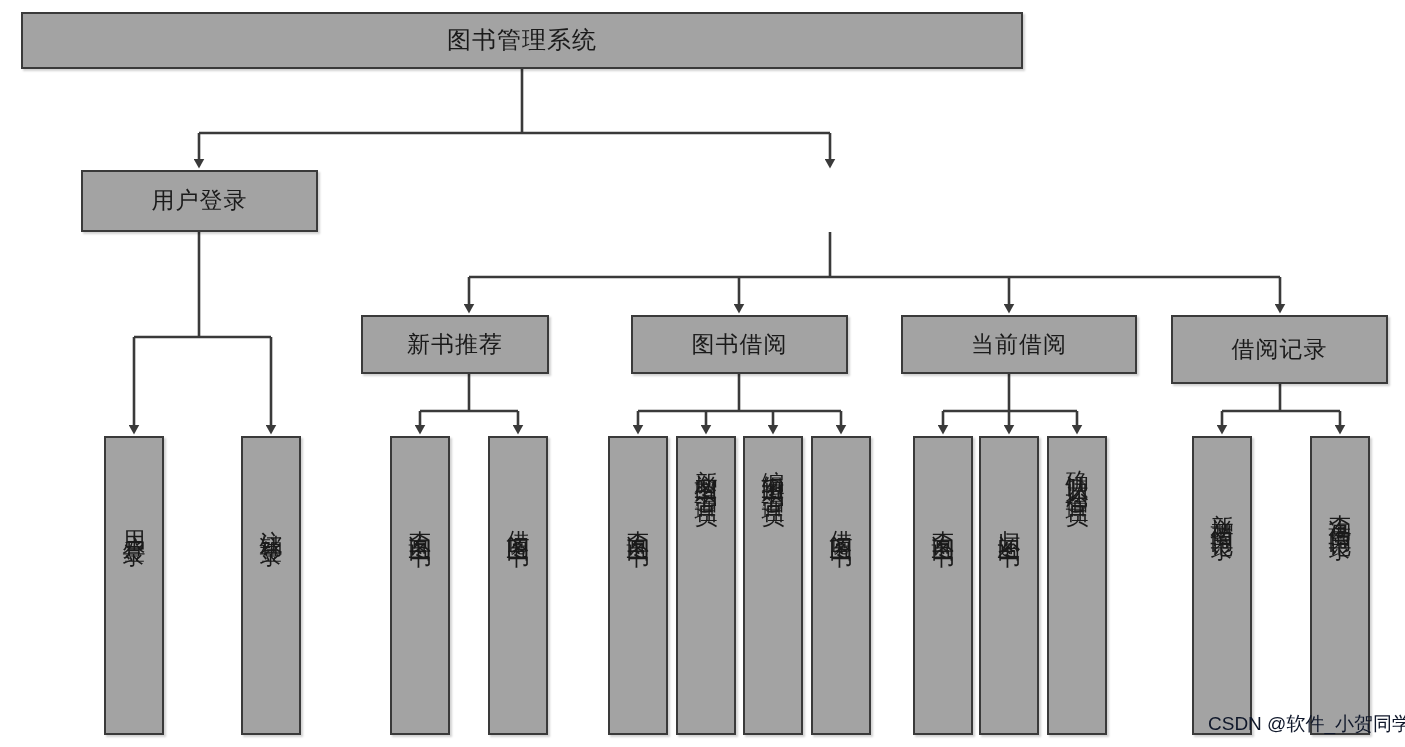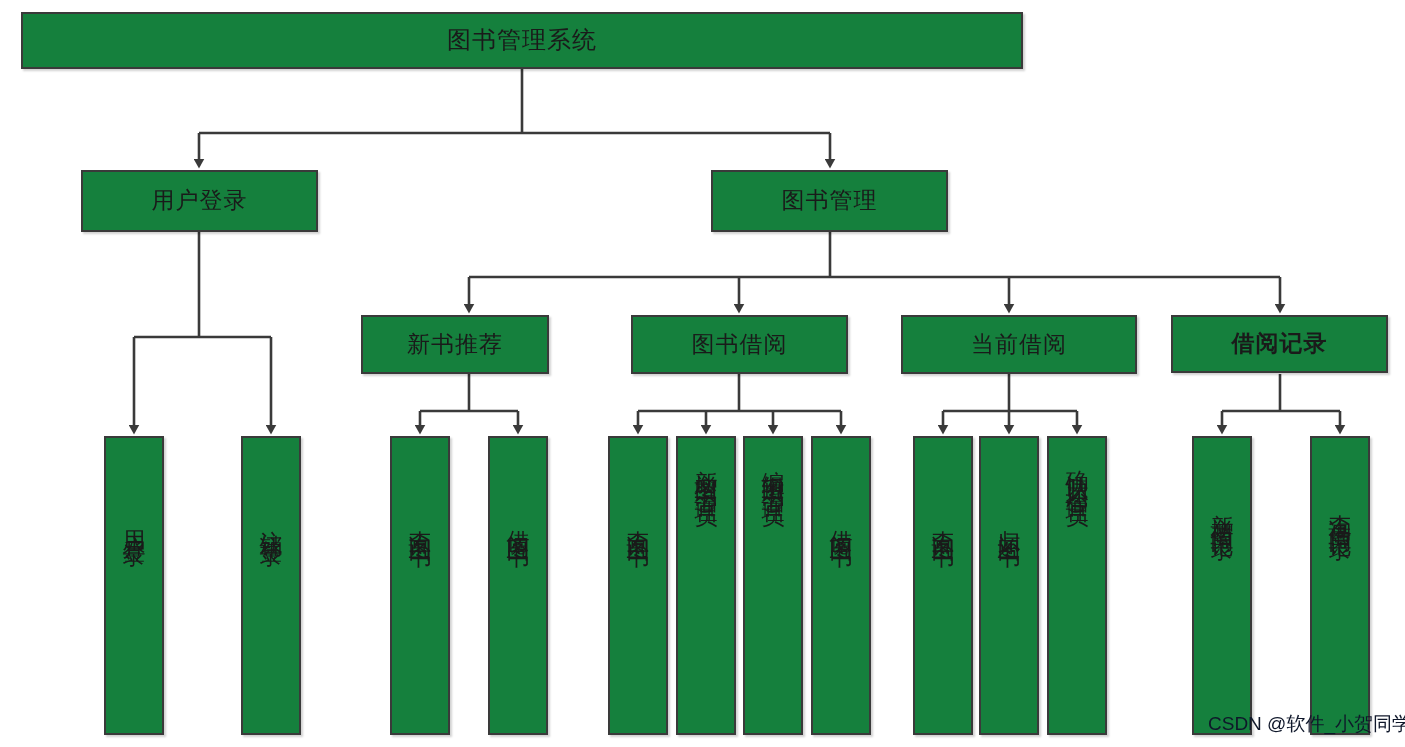--- a/index.html
+++ b/index.html
@@ -22,21 +22,21 @@
     left: 0;
     top: 0;
     width: 1405px;
     height: 747px;
     pointer-events: none;
   }
   .node {
     position: absolute;
     box-sizing: border-box;
     border: 2.5px solid #3a3a3a;
-    background: #15803d;
+    background: #a3a3a3;
     display: flex;
     align-items: center;
     justify-content: center;
     color: #1a1a1a;
     box-shadow: 2px 2px 2px rgba(0,0,0,0.18);
     z-index: 2;
   }
   .node-label {
     display: block;
     text-align: center;
@@ -146,37 +146,34 @@
   </svg>
 
   <div class="node root horiz" style="left:21px; top:12px; width:1002px; height:57px;">
     <span class="node-label">图书管理系统</span>
   </div>
 
   <div class="node horiz" style="left:81px; top:170px; width:237px; height:62px;">
     <span class="node-label">用户登录</span>
   </div>
 
-  <div class="node horiz" style="left:711px; top:170px; width:237px; height:62px;">
-    <span class="node-label">图书管理</span>
-  </div>
 
   <div class="node horiz" style="left:361px; top:315px; width:188px; height:59px;">
     <span class="node-label">新书推荐</span>
   </div>
 
   <div class="node horiz" style="left:631px; top:315px; width:217px; height:59px;align-items:center;">
     <span class="node-label">图书借阅</span>
   </div>
 
   <div class="node horiz" style="left:901px; top:315px; width:236px; height:59px;">
     <span class="node-label">当前借阅</span>
   </div>
 
-  <div class="node horiz" style="left:1171px; top:315px; width:217px; height:58px;font-weight:bold;">
+  <div class="node horiz" style="left:1171px; top:315px; width:217px; height:69px;">
     <span class="node-label">借阅记录</span>
   </div>
 
   <div class="node vert mid" style="left:104px; top:436px; width:60px; height:299px;">
     <span class="node-label">用户登录</span>
   </div>
 
   <div class="node vert mid" style="left:241px; top:436px; width:60px; height:299px;">
     <span class="node-label">注销登录</span>
   </div>

